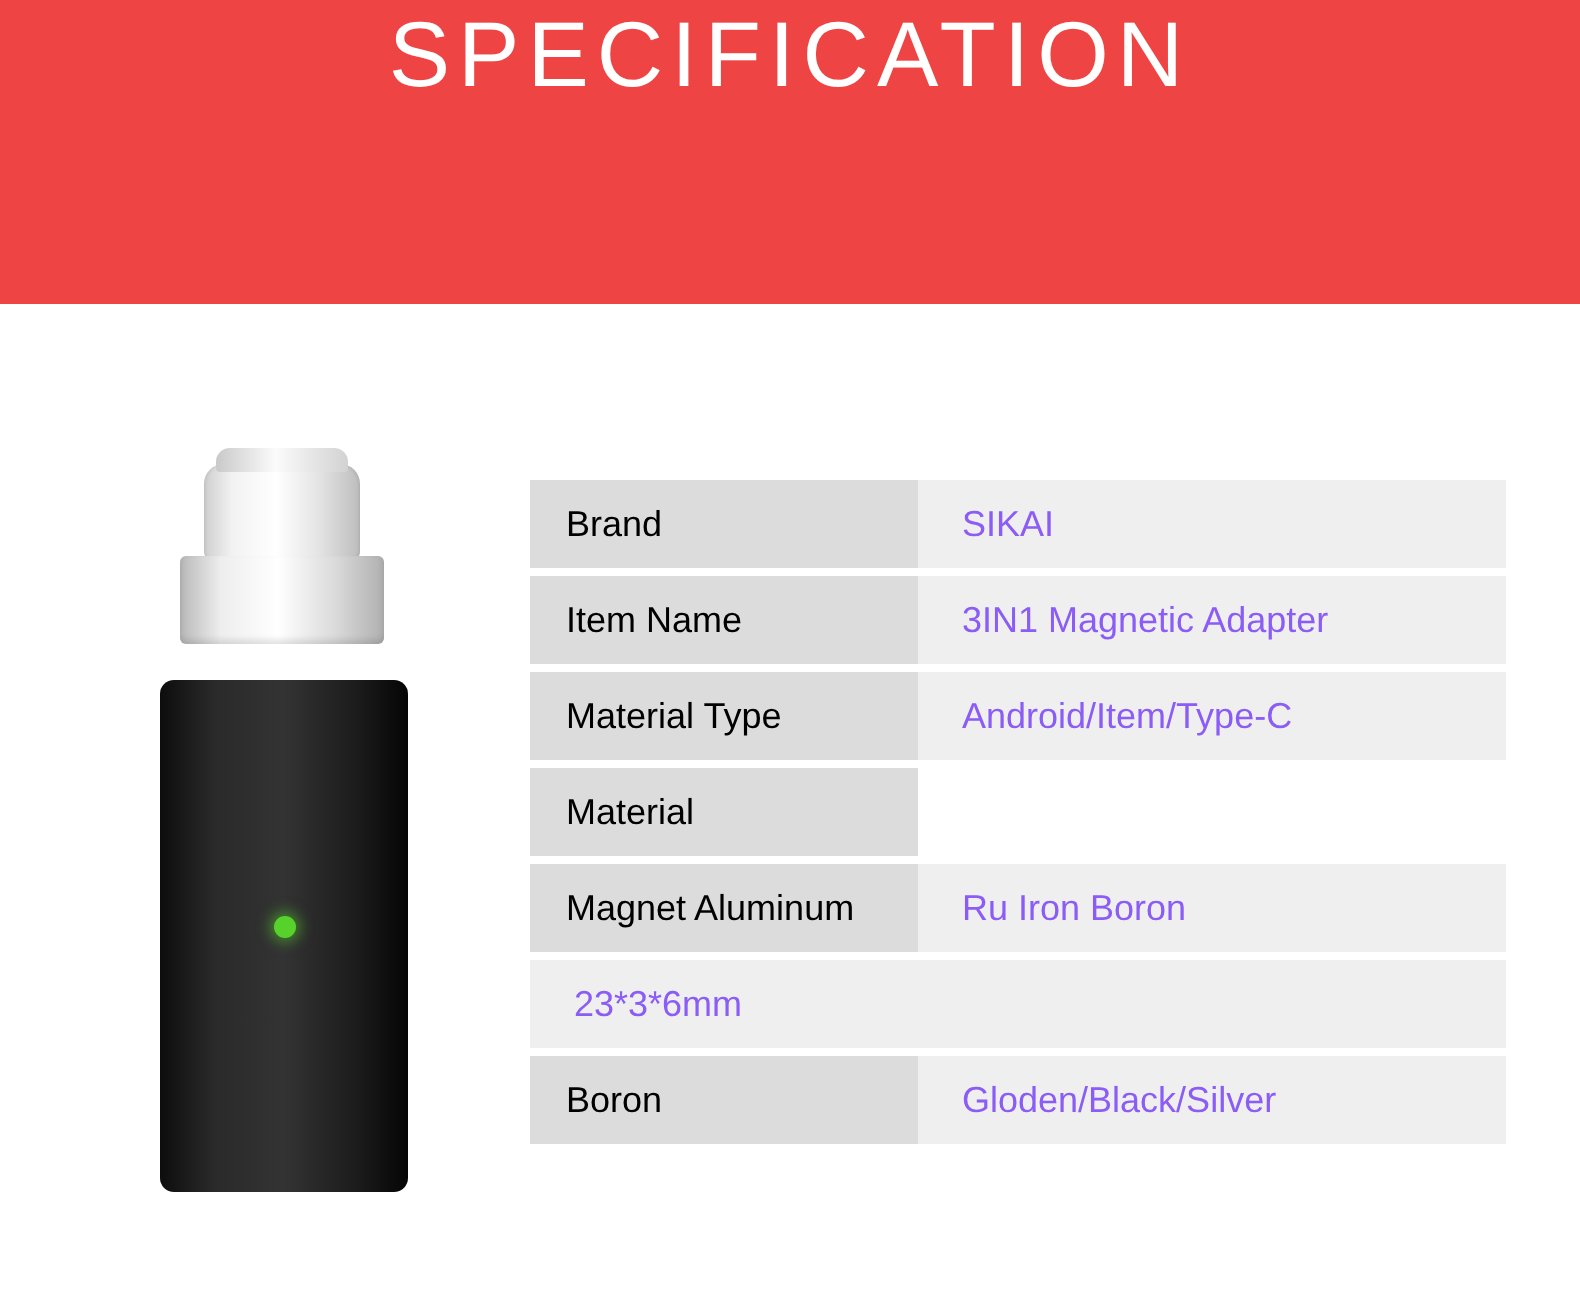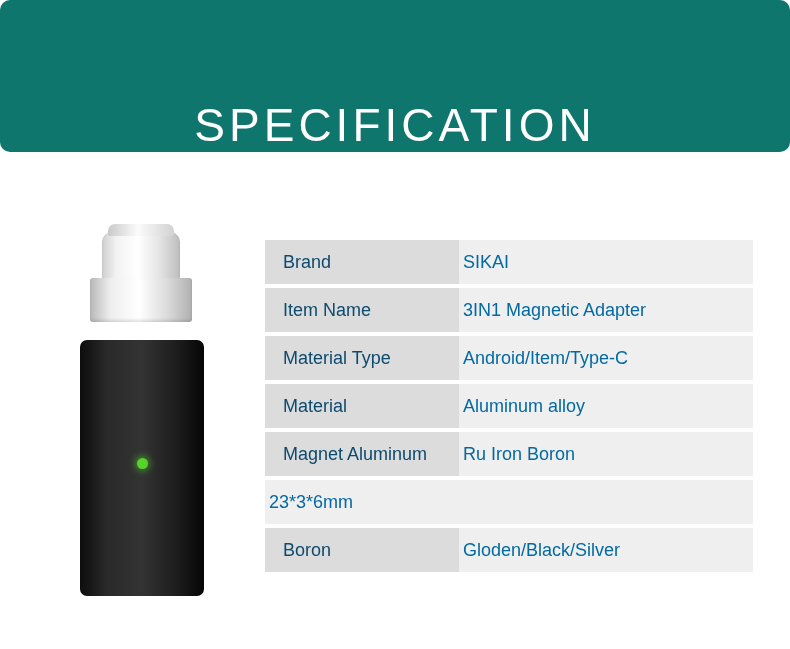--- a/index.html
+++ b/index.html
@@ -18,25 +18,24 @@
     width: 790px;
     height: 649px;
     background: #ffffff;
   }
   .banner {
     position: absolute;
     left: 0;
     top: 0;
     width: 790px;
     height: 152px;
-    background: #0f766e;
+    background: #ef4444;
     display: flex;
-    align-items: flex-end;
+    align-items: flex-start;
     justify-content: center;
-    border-radius: 10px;
   }
   .banner-title {
     color: #ffffff;
     font-size: 46px;
     letter-spacing: 4px;
     font-weight: 400;
     font-family: "Liberation Sans", sans-serif;
   }
 
   
@@ -120,31 +119,31 @@
     margin-bottom: 4px;
   }
   .spec-key {
     width: 194px;
     background: #dcdcdc;
     display: flex;
     align-items: center;
     padding-left: 18px;
     box-sizing: border-box;
     font-size: 18px;
-    color: #0c4a6e;
+    color: #000000;
   }
   .spec-val {
     flex: 1;
     background: #efefef;
     display: flex;
     align-items: center;
-    padding-left: 4px;
+    padding-left: 22px;
     box-sizing: border-box;
     font-size: 18px;
-    color: #0369a1;
+    color: #8b5cf6;
   }
 </style>
 </head>
 <body>
 
 <div class="page">
 
   <div class="banner">
     <div class="banner-title">SPECIFICATION</div>
   </div>
@@ -170,21 +169,20 @@
       <div class="spec-val">3IN1 Magnetic Adapter</div>
     </div>
 
     <div class="spec-row">
       <div class="spec-key">Material Type</div>
       <div class="spec-val">Android/Item/Type-C</div>
     </div>
 
     <div class="spec-row">
       <div class="spec-key">Material</div>
-      <div class="spec-val">Aluminum alloy</div>
     </div>
 
     <div class="spec-row">
       <div class="spec-key">Magnet Aluminum</div>
       <div class="spec-val">Ru Iron Boron</div>
     </div>
 
     <div class="spec-row">
       <div class="spec-val">23*3*6mm</div>
     </div>

